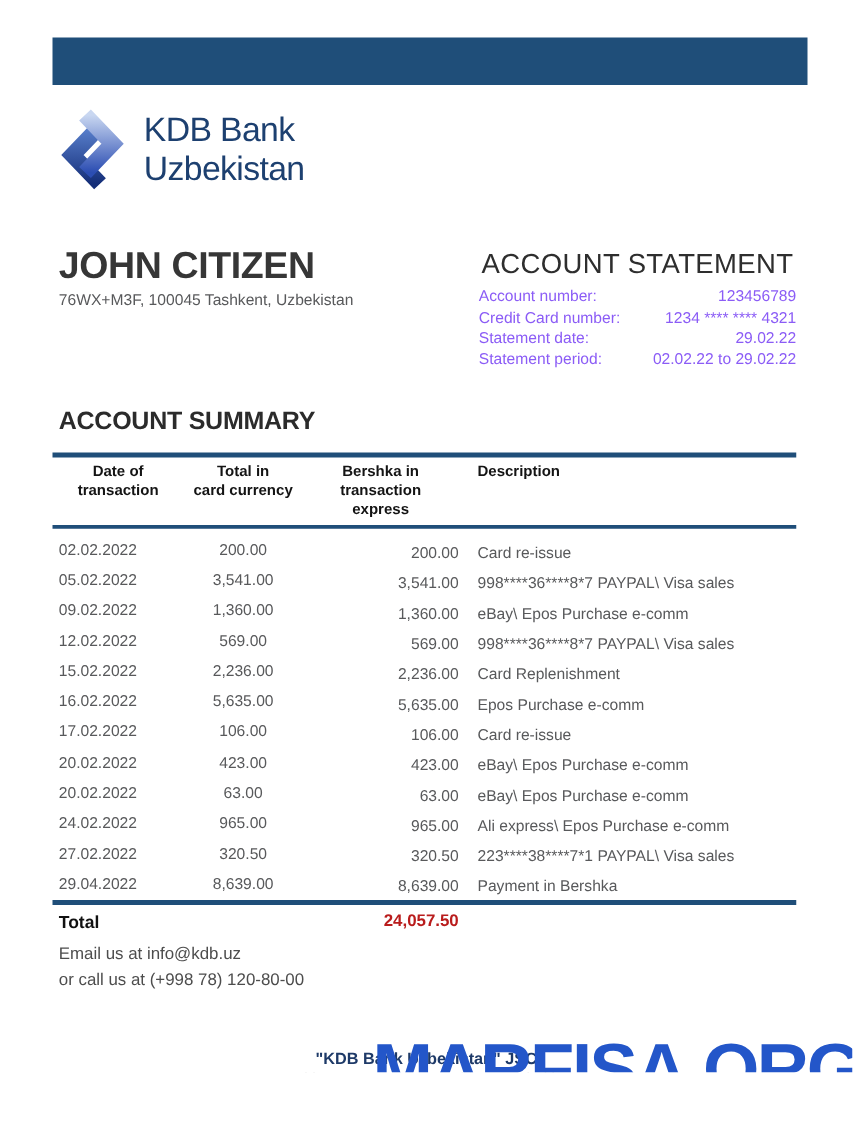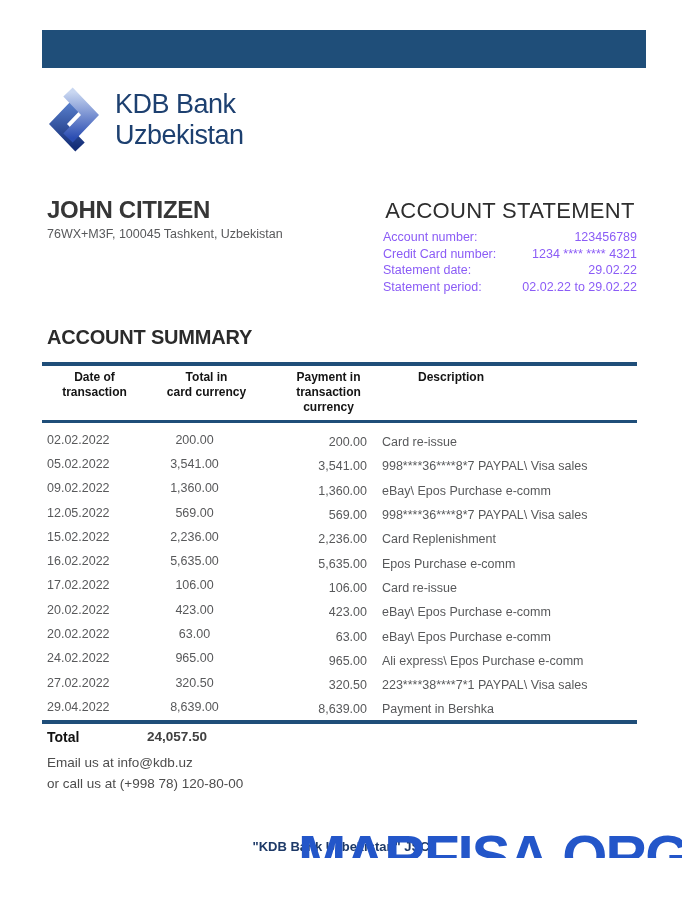--- a/index.html
+++ b/index.html
@@ -7,21 +7,21 @@
   body { font-family:"Liberation Sans", sans-serif; }
   .page { position:relative; width:682px; height:858px; background:#ffffff; overflow:hidden; margin:0 auto; }
 
   .topbar { position:absolute; left:42px; top:30px; width:604px; height:38px; background:#1f4e79; }
 
   .logo { position:absolute; left:43px; top:84px; display:flex; align-items:center; }
   .logo-icon { width:60px; height:72px; }
   .logo-text { margin-left:12px; color:#1d4070; font-size:27px; font-weight:500; line-height:31px; letter-spacing:-0.5px; }
 
   .customer { position:absolute; left:47px; top:196px; }
-  .customer-name { font-size:24px; font-weight:800; color:#363636; letter-spacing:-0.3px; }
+  .customer-name { font-size:30px; font-weight:800; color:#363636; letter-spacing:-0.3px; }
   .customer-address { margin-top:3px; font-size:12.5px; color:#58595b; font-weight:500; }
 
   .statement { position:absolute; left:383px; top:198px; width:254px; }
   .statement-title { text-align:center; font-size:22px; font-weight:500; color:#2e2e2e; letter-spacing:0.3px; }
   .statement-fields { margin-top:5px; }
   .sfield { display:flex; justify-content:space-between; font-size:12.5px; line-height:16.5px; color:#8b5cf6; font-weight:500; }
 
   .summary-title { position:absolute; left:47px; top:326px; font-size:20px; font-weight:800; color:#2b2b2b; letter-spacing:-0.2px; }
 
   .table { position:absolute; left:42px; top:362px; width:595px; }
@@ -32,21 +32,21 @@
   .th.c3 { width:125px; }
   .th.c4 { flex:1; text-align:left; padding-left:15px; }
   .tbody { padding-top:3px; }
   .trow { display:flex; height:24.3px; align-items:center; font-size:12.5px; color:#58595b; }
   .td.c1 { width:105px; padding-left:5px; padding-top:3px; }
   .td.c2 { width:95px; text-align:center; padding-top:3px; }
   .td.c3 { width:125px; text-align:right; padding-top:8px; }
   .td.c4 { flex:1; padding-left:15px; padding-top:8px; white-space:nowrap; }
   .total-row { border-top:4px solid #404040; margin-top:2px; padding-top:5px; display:flex; }
   .total-label { padding-left:5px; font-size:14px; font-weight:800; color:#111; width:105px; }
-  .total-value { width:220px; font-size:13.5px; font-weight:800; color:#404040; }
+  .total-value { width:220px; text-align:right; font-size:13.5px; font-weight:800; color:#b91c1c; }
 
   .questions { position:absolute; left:47px; top:750px; }
   .questions-title { font-size:16px; font-weight:700; color:#2c5f88; }
   .questions-line { margin-top:4px; font-size:13.5px; color:#4d4d4d; font-weight:500; line-height:17px; }
 
   .footer { position:absolute; left:0; top:839px; width:682px; text-align:center; z-index:1; }
   .footer-company { font-size:13px; font-weight:700; color:#1e3a68; }
   .footer-address { margin-top:2px; font-size:12.5px; color:#4d4d4d; font-weight:500; }
 
   .watermark-text { position:absolute; left:298px; top:822px; z-index:2; font-size:58px; font-weight:700; letter-spacing:-2px; white-space:nowrap; }
@@ -103,32 +103,32 @@
       <div class="sfield">
         <span>Statement period:</span>
         <span>02.02.22 to 29.02.22</span>
       </div>
     </div>
   </div>
 
   <div class="summary-title">ACCOUNT SUMMARY</div>
 
   <div class="table">
-    <div class="thead" style="border-top-color: rgb(31, 78, 121); border-bottom-color: rgb(31, 78, 121); gap: 12px;">
+    <div class="thead" style="border-top-color: rgb(31, 78, 121); border-bottom-color: rgb(31, 78, 121);">
       <div class="th c1">
         <div>Date of</div>
         <div>transaction</div>
       </div>
       <div class="th c2">
         <div>Total in</div>
         <div>card currency</div>
       </div>
       <div class="th c3">
-        <div>Payment in transaction</div>
-        <div>currency</div>
+        <div>Bershka in transaction</div>
+        <div>express</div>
       </div>
       <div class="th c4">
         <div>Description</div>
       </div>
     </div>
 
     <div class="tbody">
       <div class="trow">
         <div class="td c1">02.02.2022</div>
         <div class="td c2">200.00</div>
@@ -141,21 +141,21 @@
         <div class="td c3">3,541.00</div>
         <div class="td c4">998****36****8*7 PAYPAL\ Visa sales</div>
       </div>
       <div class="trow">
         <div class="td c1">09.02.2022</div>
         <div class="td c2">1,360.00</div>
         <div class="td c3">1,360.00</div>
         <div class="td c4">eBay\ Epos Purchase e-comm</div>
       </div>
       <div class="trow">
-        <div class="td c1">12.05.2022</div>
+        <div class="td c1">12.02.2022</div>
         <div class="td c2">569.00</div>
         <div class="td c3">569.00</div>
         <div class="td c4">998****36****8*7 PAYPAL\ Visa sales</div>
       </div>
       <div class="trow">
         <div class="td c1">15.02.2022</div>
         <div class="td c2">2,236.00</div>
         <div class="td c3">2,236.00</div>
         <div class="td c4">Card Replenishment</div>
       </div>

